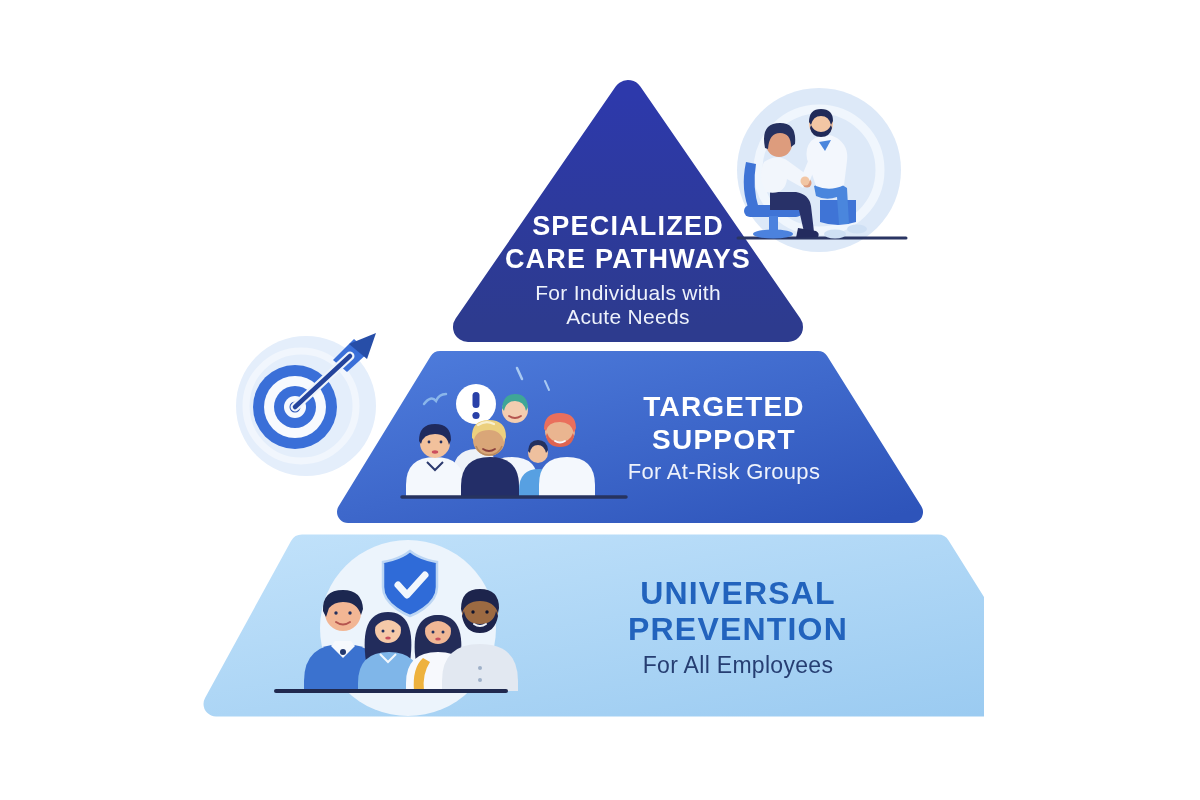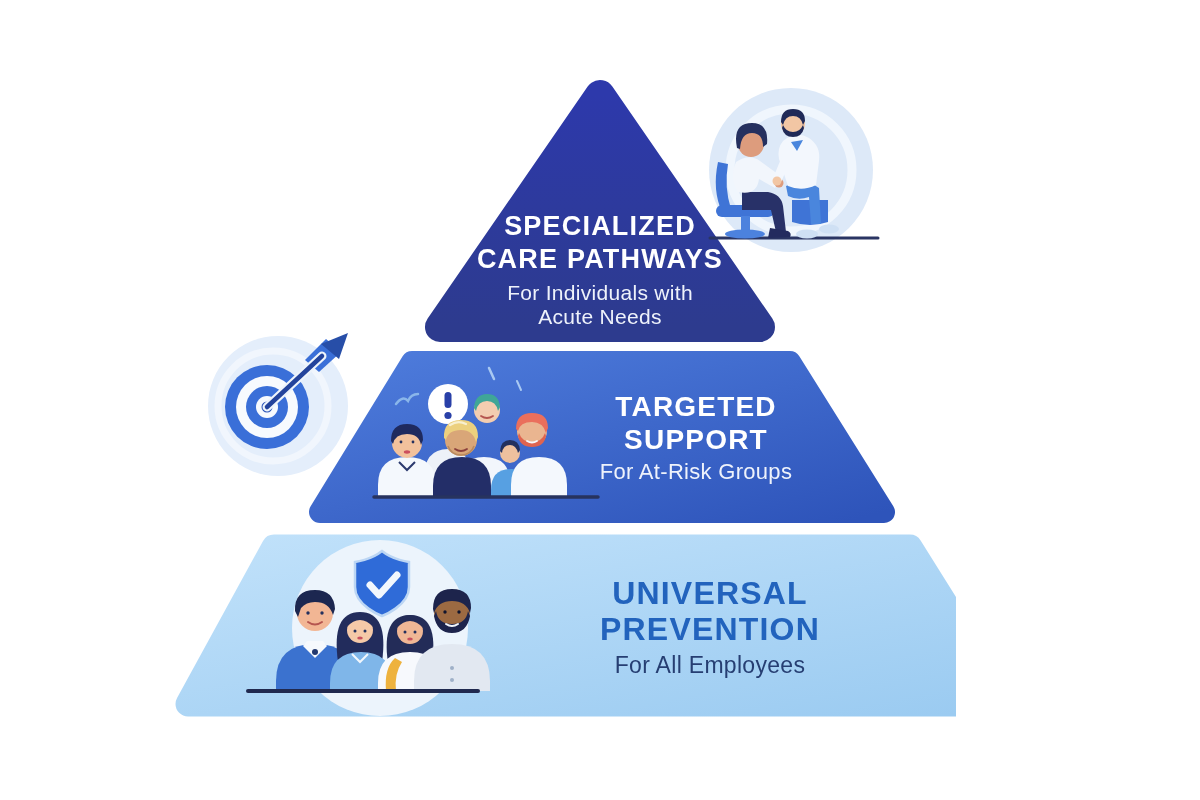--- a/index.html
+++ b/index.html
@@ -1,17 +1,17 @@
 <!DOCTYPE html>
 <html><head>
 <meta charset="utf-8">
 <style>
   html,body{margin:0;padding:0;background:#ffffff;}
   .canvas{position:relative;width:956px;height:800px;background:#ffffff;overflow:hidden;
-          font-family:"Liberation Sans","DejaVu Sans",sans-serif;}
+          font-family:"Liberation Sans","DejaVu Sans",sans-serif;padding-left:28px;}
   svg{display:block;}
   text{font-family:"Liberation Sans","DejaVu Sans",sans-serif;text-anchor:middle;}
   .tier-title{font-weight:bold;letter-spacing:1.2px;}
   .tier-sub{font-weight:normal;letter-spacing:0.3px;}
 </style>
 </head>
 <body>
 
 <div class="canvas">
 <svg width="1200" height="800" viewBox="0 0 1200 800">

